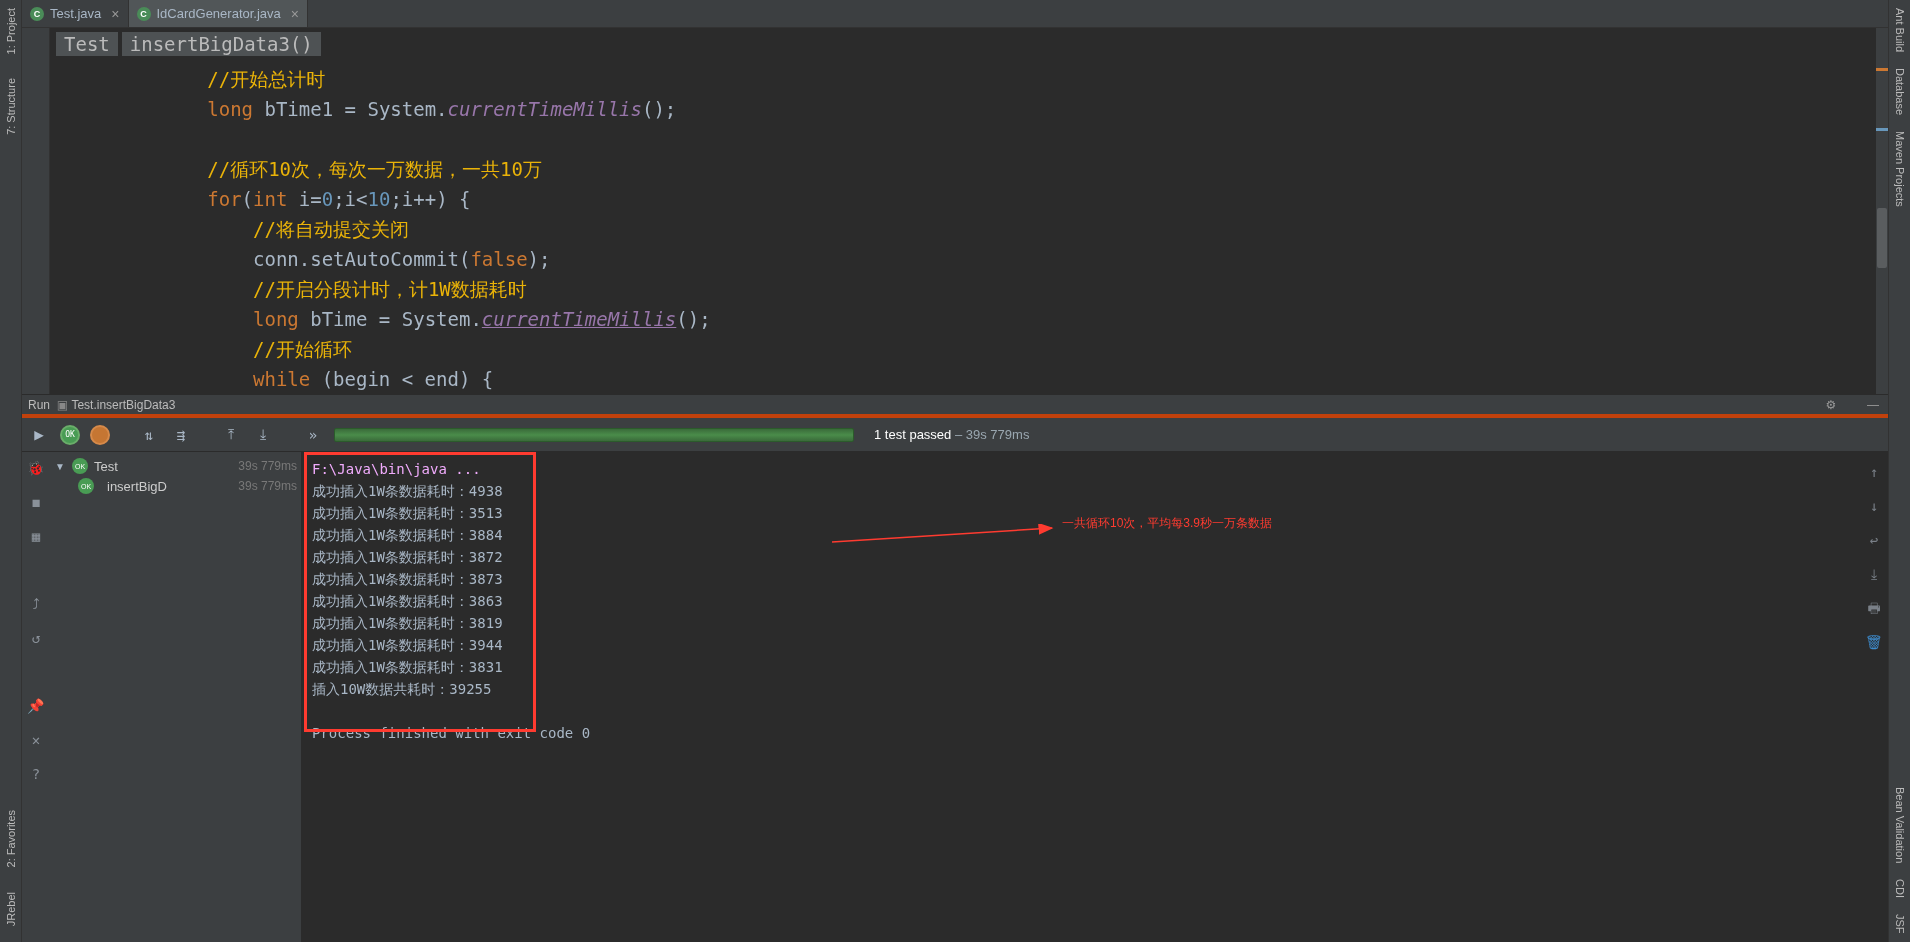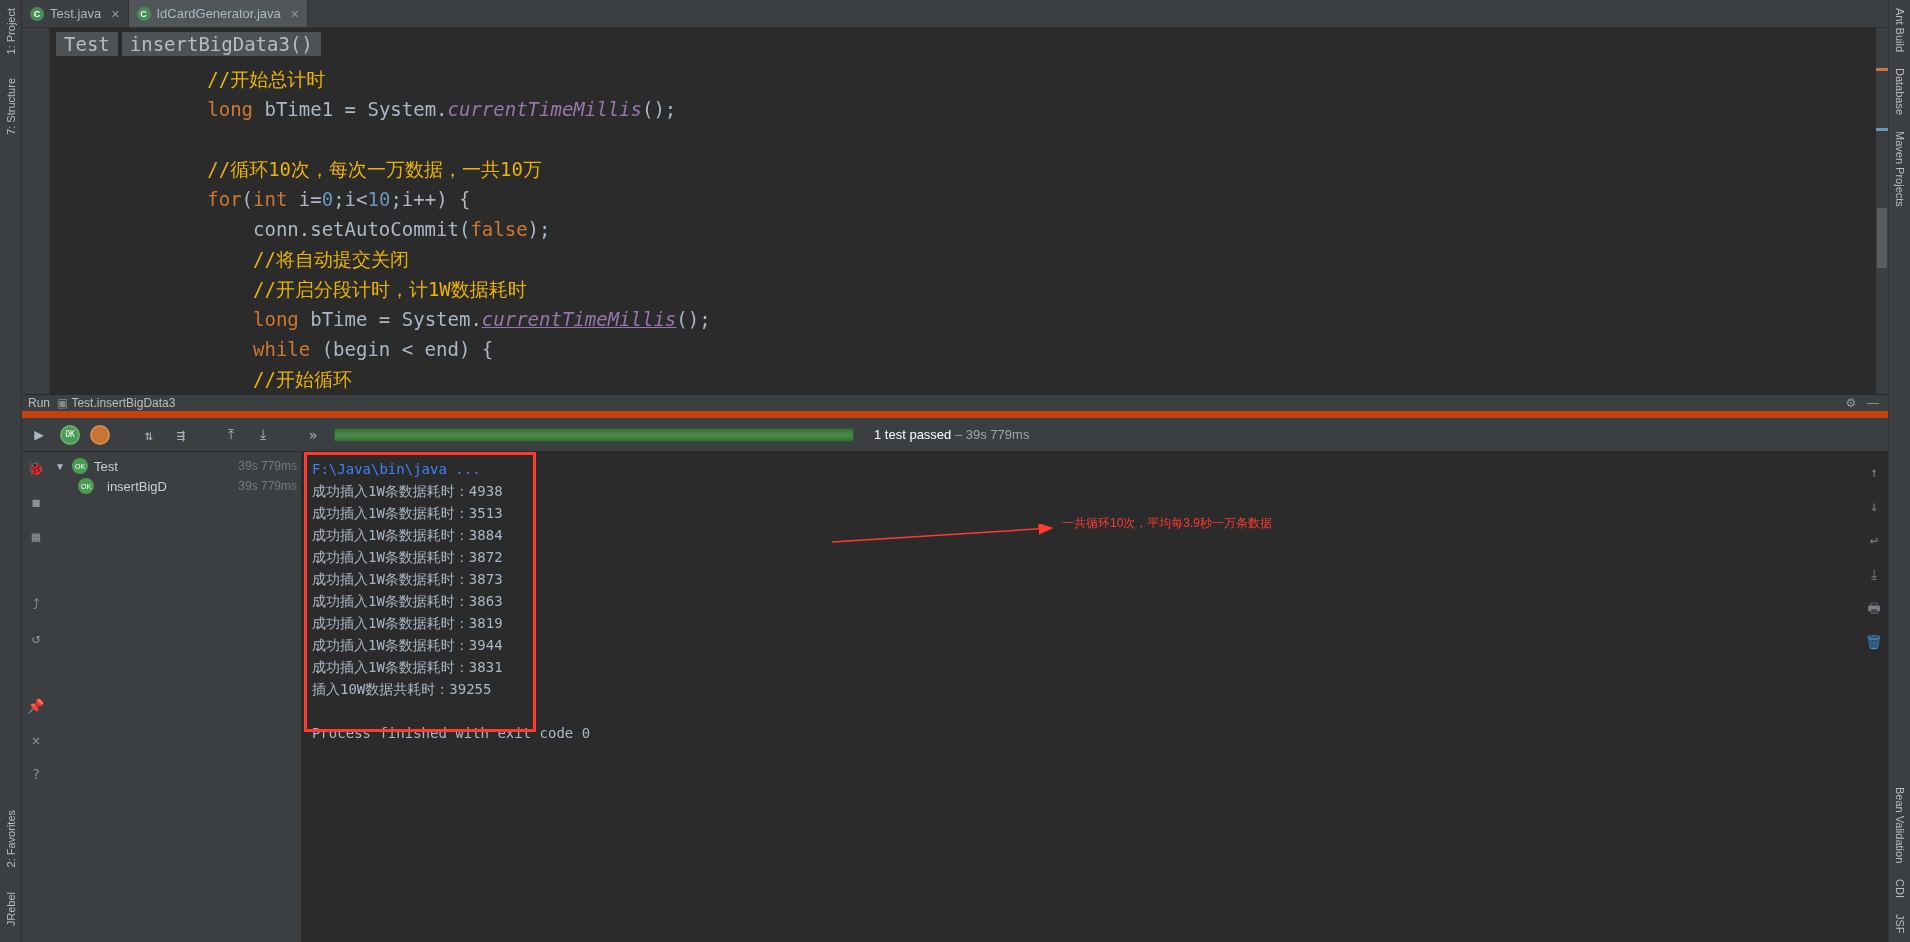--- a/index.html
+++ b/index.html
@@ -174,21 +174,22 @@
 
 .run-header {
   height: 24px;
   background: #3c3f41;
   display: flex;
   align-items: center;
   padding: 0 6px;
   font-family: sans-serif;
   font-size: 12px;
   border-top: 1px solid #2b2b2b;
-  border-bottom: 7px solid #c2410c;
+  border-bottom: 4px solid #c2410c;
+  gap: 20px;
 }
 .run-header .title { color: #bbbbbb; }
 .run-header .spacer { flex: 1; }
 .run-header .hicon {
   width: 18px; height: 18px;
   color: #999;
   display: flex; align-items: center; justify-content: center;
   margin-left: 4px;
   cursor: pointer;
 }
@@ -289,21 +290,21 @@
 .tree-row.child { padding-left: 28px; gap: 13px; }
 
 .console {
   flex: 1;
   position: relative;
   padding: 6px 0 0 10px;
   font-size: 14px;
   line-height: 22px;
 }
 .console .cl { color: #a9b7c6; }
-.console .dim { color: #3b82f6; }
+.console .dim { color: #f0abfc; }
 .red-box {
   position: absolute;
   left: 2px; top: 0;
   width: 232px; height: 280px;
   border: 3px solid #ff3b30;
   pointer-events: none;
 }
 .annotation {
   position: absolute;
   left: 760px; top: 60px;
@@ -376,26 +377,26 @@
       <div class="code-area">
         <div class="breadcrumb">
           <span class="bc-item">Test</span>
           <span class="bc-item">insertBigData3()</span>
         </div>
         <div class="code-line"><span class="com">            //开始总计时</span></div>
         <div class="code-line"><span>            </span><span class="kw">long</span><span> bTime1 = System.</span><span class="it">currentTimeMillis</span><span>();</span></div>
         <div class="code-line"><span></span></div>
         <div class="code-line"><span class="com">            //循环10次，每次一万数据，一共10万</span></div>
         <div class="code-line"><span>            </span><span class="kw">for</span><span>(</span><span class="kw">int</span><span> i=</span><span class="lit">0</span><span>;i&lt;</span><span class="lit">10</span><span>;i++) {</span></div>
+        <div class="code-line"><span class="com">                //将自动提交关闭</span></div>
         <div class="code-line"><span>                conn.setAutoCommit(</span><span class="kw">false</span><span>);</span></div>
-        <div class="code-line"><span class="com">                //将自动提交关闭</span></div>
         <div class="code-line"><span class="com">                //开启分段计时，计1W数据耗时</span></div>
         <div class="code-line"><span>                </span><span class="kw">long</span><span> bTime = System.</span><span class="itu">currentTimeMillis</span><span>();</span></div>
+        <div class="code-line"><span class="com">                //开始循环</span></div>
         <div class="code-line"><span>                </span><span class="kw">while</span><span> (begin &lt; end) {</span></div>
-        <div class="code-line"><span class="com">                //开始循环</span></div>
       </div>
       <div class="scrollbar-v">
         <div class="scrollbar-mark sbm1"></div>
         <div class="scrollbar-mark sbm2"></div>
         <div class="scrollbar-thumb"></div>
       </div>
     </div>
   </div>
 
   <div class="run-header">

